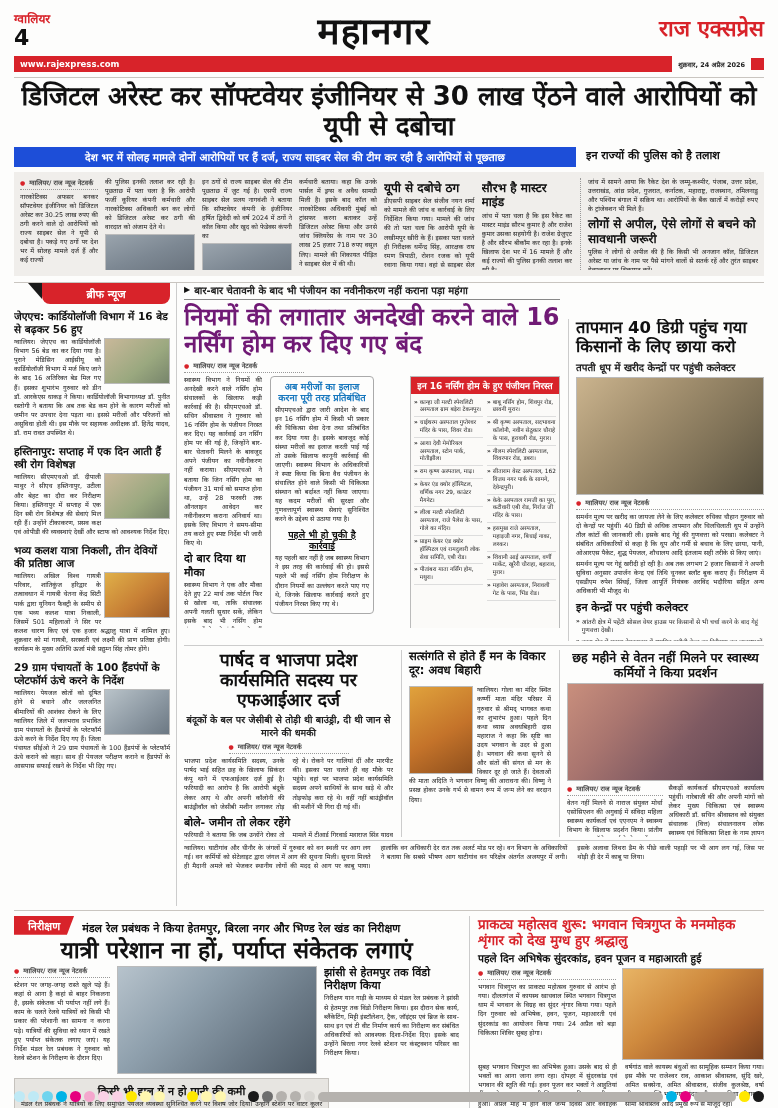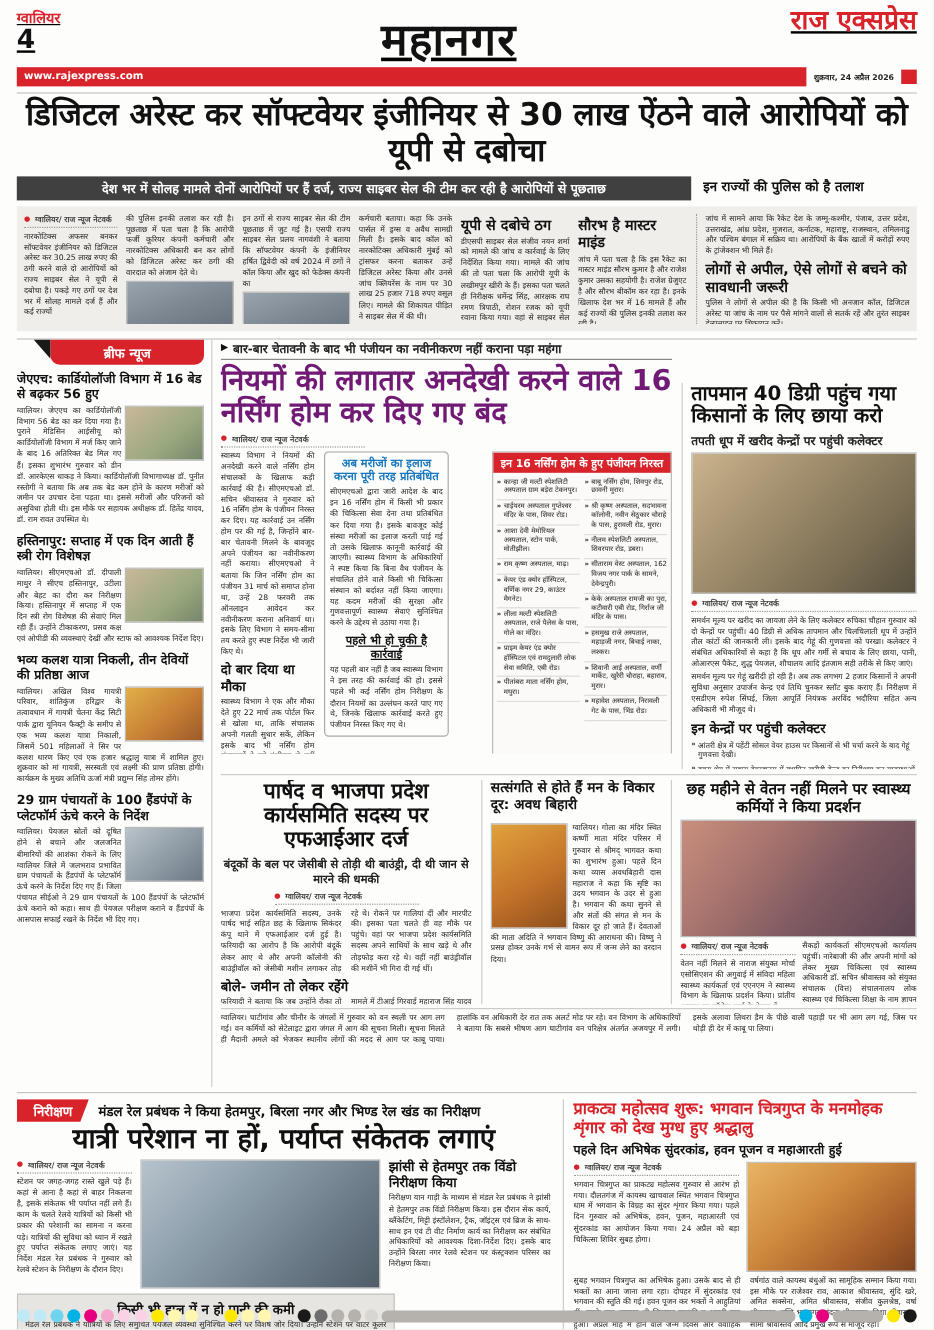--- a/index.html
+++ b/index.html
@@ -1,20 +1,20 @@
 <!DOCTYPE html>
 <html lang="hi"><head>
 <meta charset="utf-8">
 <style>
   * { margin:0; padding:0; box-sizing:border-box; }
   body { background:#e8e6e2; font-family:"DejaVu Sans", sans-serif; }
   .page { width:778px; height:1108px; margin:0 auto; background:#fdfdfc; overflow:hidden; position:relative; padding:0 14px; }
 
   
-  .masthead { height:52px; display:flex; align-items:flex-start; justify-content:space-between; padding-top:6px;text-decoration:underline; }
+  .masthead { height:52px; display:flex; align-items:center; justify-content:space-between; padding-top:6px; }
   .mh-left { width:140px; }
   .mh-city { color:#d8232a; font-weight:bold; font-size:12px; }
   .mh-page { font-size:22px; font-weight:bold; color:#111; line-height:1; }
   .mh-title { font-size:37px; font-weight:800; color:#111; letter-spacing:1px; }
   .mh-brand { width:170px; text-align:right; color:#d8232a; font-size:22px; font-weight:800; line-height:1.05; }
   .mh-bar-row { display:flex; align-items:center; gap:6px; margin-top:4px; }
   .mh-bar { flex:1; background:#d8232a; color:#fff; font-size:8.5px; font-weight:bold; padding:3px 6px; }
   .mh-date { font-size:6.5px; color:#222; font-weight:bold; white-space:nowrap; }
   .mh-sq { width:13px; height:12px; background:#d8232a; }
   .rule { border-top:1px solid #c9c5c0; margin-top:5px; }
@@ -23,21 +23,21 @@
   .byline { display:flex; align-items:center; gap:4px; font-size:6.5px; font-weight:bold; color:#444; border-bottom:1px dotted #999; padding-bottom:2px; margin-bottom:3px; }
   .byline .dot { color:#d8232a; font-size:6px; }
   .t { font-size:6.4px; line-height:1.42; color:#222; text-align:justify; }
   .sh { font-size:11px; font-weight:800; color:#111; line-height:1.2; margin-bottom:2px; }
   .photo { border:1px solid #bbb; position:relative; overflow:hidden; }
 
   
   .top-story { padding-top:4px; }
   .ts-head { font-size:26px; font-weight:800; color:#111; text-align:center; line-height:1.15; }
   .ts-strip-row { display:flex; gap:10px; align-items:center; margin-top:5px; }
-  .ts-strip { flex:1; background:#404040; color:#fff; font-size:10.5px; font-weight:bold; text-align:center; padding:3px 8px; }
+  .ts-strip { flex:1; background:#1d4ed8; color:#fff; font-size:10.5px; font-weight:bold; text-align:center; padding:3px 8px; }
   .ts-right-title { width:178px; font-size:11px; font-weight:800; color:#111; line-height:1.15; }
   .ts-body { background:#f0eeeb; margin-top:5px; padding:6px; display:flex; gap:8px; height:104px; overflow:hidden; }
   .ts-cols { flex:1; display:grid; grid-template-columns:78px 90px 90px 78px 1fr 1fr; gap:7px; }
   .ts-col { overflow:hidden; }
   .mug { height:58px; background:linear-gradient(160deg,#9aa4ad 0%,#7d8893 40%,#5d6670 100%); margin:2px 0; }
   .ts-rightcol { width:178px; border-left:1px dotted #999; padding-left:7px; overflow:hidden; }
   .sh2 { font-size:12px; font-weight:800; color:#111; line-height:1.2; margin:3px 0 2px; }
 
   
   .mid-zone { display:flex; margin-top:6px; border-top:1px solid #c9c5c0; height:624px; overflow:hidden; }
@@ -83,21 +83,21 @@
   .sal-head { font-size:12.5px; font-weight:800; line-height:1.2; color:#111; text-align:center; margin-bottom:3px; }
   .sal-photo { height:98px; background:linear-gradient(130deg,#c98f7d 0%,#a9756f 30%,#7f5a62 60%,#5c4452 100%); border:1px solid #bbb; margin-bottom:3px; }
 
   .fire { border-top:1px solid #ccc; margin-top:3px; padding-top:3px; height:58px; overflow:hidden; }
   .fire-head { font-size:11.5px; font-weight:800; color:#111; margin-bottom:2px; }
   .fire .t { column-count:3; column-gap:10px; }
 
   
   .bottom { display:flex; gap:10px; border-top:1px solid #c9c5c0; margin-top:4px; padding-top:5px; height:224px; overflow:hidden; }
   .inspection { flex:1.55; overflow:hidden; }
-  .insp-strip { display:flex; align-items:center; gap:8px; }
+  .insp-strip { display:flex; align-items:flex-end; gap:8px; }
   .insp-label { background:#d8232a; color:#fff; font-size:11px; font-weight:800; padding:2px 14px; clip-path:polygon(0 0,100% 0,88% 100%,0 100%); }
   .insp-kicker { font-size:11px; font-weight:800; color:#111; }
   .insp-head { font-size:23px; font-weight:800; color:#111; text-align:center; line-height:1.1; margin:3px 0; }
   .insp-row { display:flex; gap:7px; height:108px; overflow:hidden; }
   .insp-c1 { width:96px; overflow:hidden; }
   .insp-photo { width:200px; background:linear-gradient(135deg,#b7c3cc 0%,#8fa0ad 35%,#6b7a87 70%,#4f5c68 100%); border:1px solid #bbb; }
   .insp-c2 { flex:1; overflow:hidden; }
   .graybox { background:#e7e5e1; border:1px solid #c5c2bd; padding:4px 6px; margin-top:4px; width:315px; }
   .graybox h4 { font-size:11px; font-weight:800; text-align:center; color:#111; margin-bottom:2px; }
   .festival { width:295px; border-left:1px solid #ccc; padding-left:8px; overflow:hidden; }

